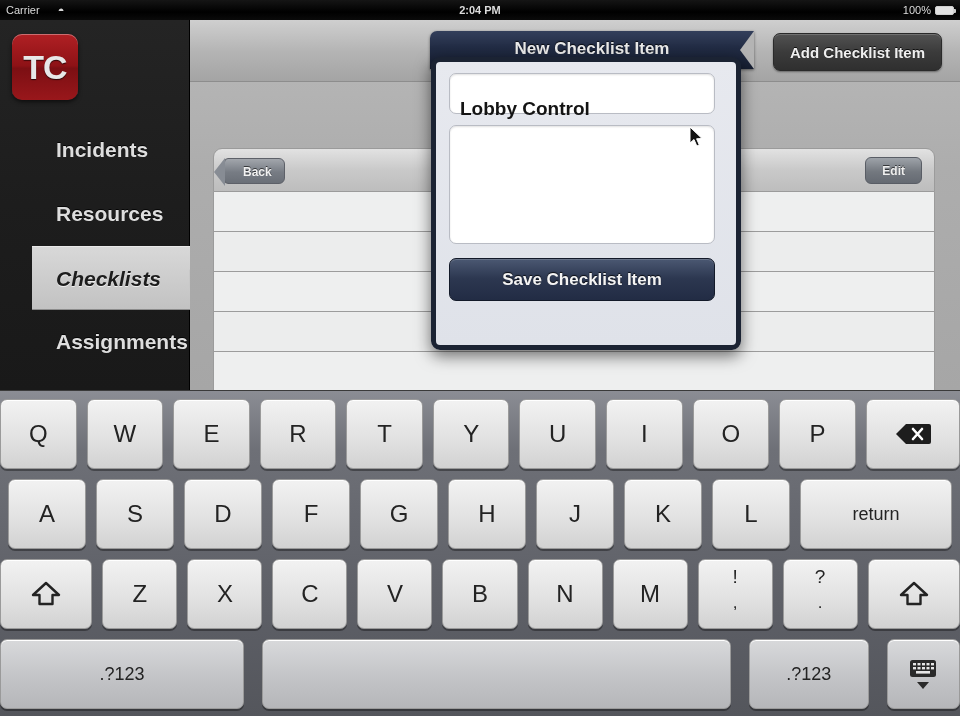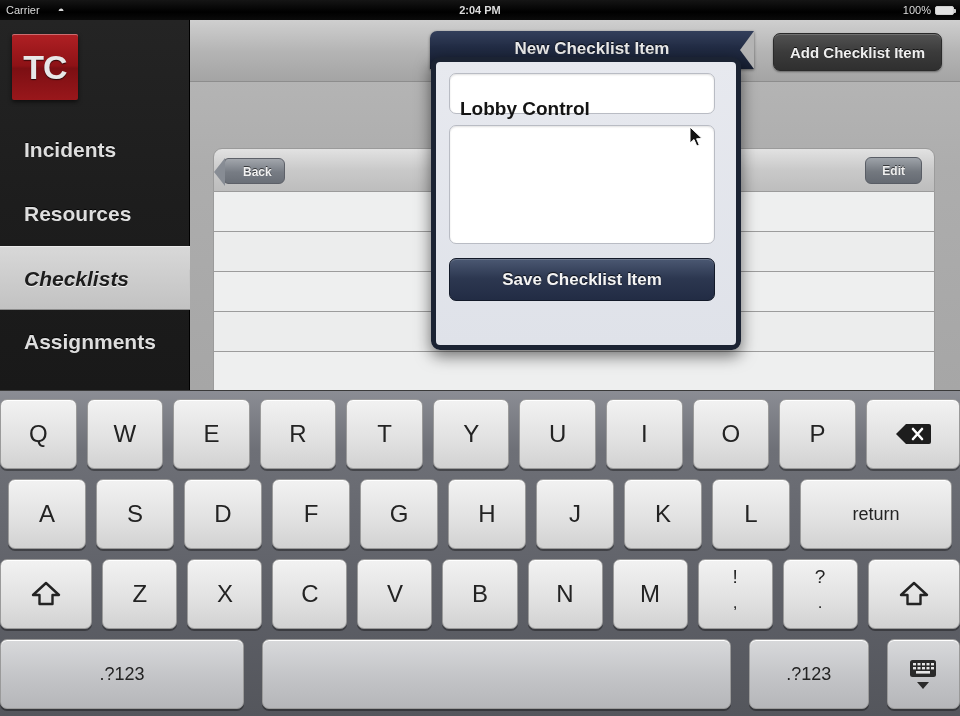--- a/index.html
+++ b/index.html
@@ -30,32 +30,33 @@
   }
 
   
   .sidebar {
     position: absolute; left: 0; top: 20px; width: 190px; height: 370px;
     background: linear-gradient(180deg, #242424, #1d1d1d 50%, #191919);
     border-right: 1px solid #000;
   }
   .logo {
     position: absolute; left: 12px; top: 14px; width: 66px; height: 66px;
-    border-radius: 2px;
+    border-radius: 10px;
     background: linear-gradient(180deg, #b02024 0%, #8e1216 48%, #7c0f13 52%, #99171b 100%);
     box-shadow: inset 0 1px 0 rgba(255,255,255,.35), 0 2px 4px rgba(0,0,0,.6);
     color: #e8e8e8; font-size: 34px; font-weight: bold; letter-spacing: -1px;
     display: flex; align-items: center; justify-content: center;
     text-shadow: 0 1px 1px rgba(0,0,0,.7);
   }
   .navlist { position: absolute; left: 0; top: 98px; width: 190px; }
   .navitem {
     position: relative; height: 64px; line-height: 64px; padding-left: 24px;
     color: #dedede; font-size: 21px; font-weight: bold;
     text-shadow: 0 -1px 0 rgba(0,0,0,.8);
+    margin-left: 32px;
   }
   .navitem.selected {
     background: linear-gradient(180deg, #d8d8d8, #c2c2c2);
     color: #1d1d1d; text-shadow: 0 1px 0 rgba(255,255,255,.7);
     border-top: 1px solid #e9e9e9; border-bottom: 1px solid #8c8c8c; font-style: italic;
   }
   .navitem.selected .nub {
     position: absolute; right: -7px; top: 22px; width: 0; height: 0;
     border-top: 10px solid transparent; border-bottom: 10px solid transparent;
     border-left: 8px solid #c8c8c8;

